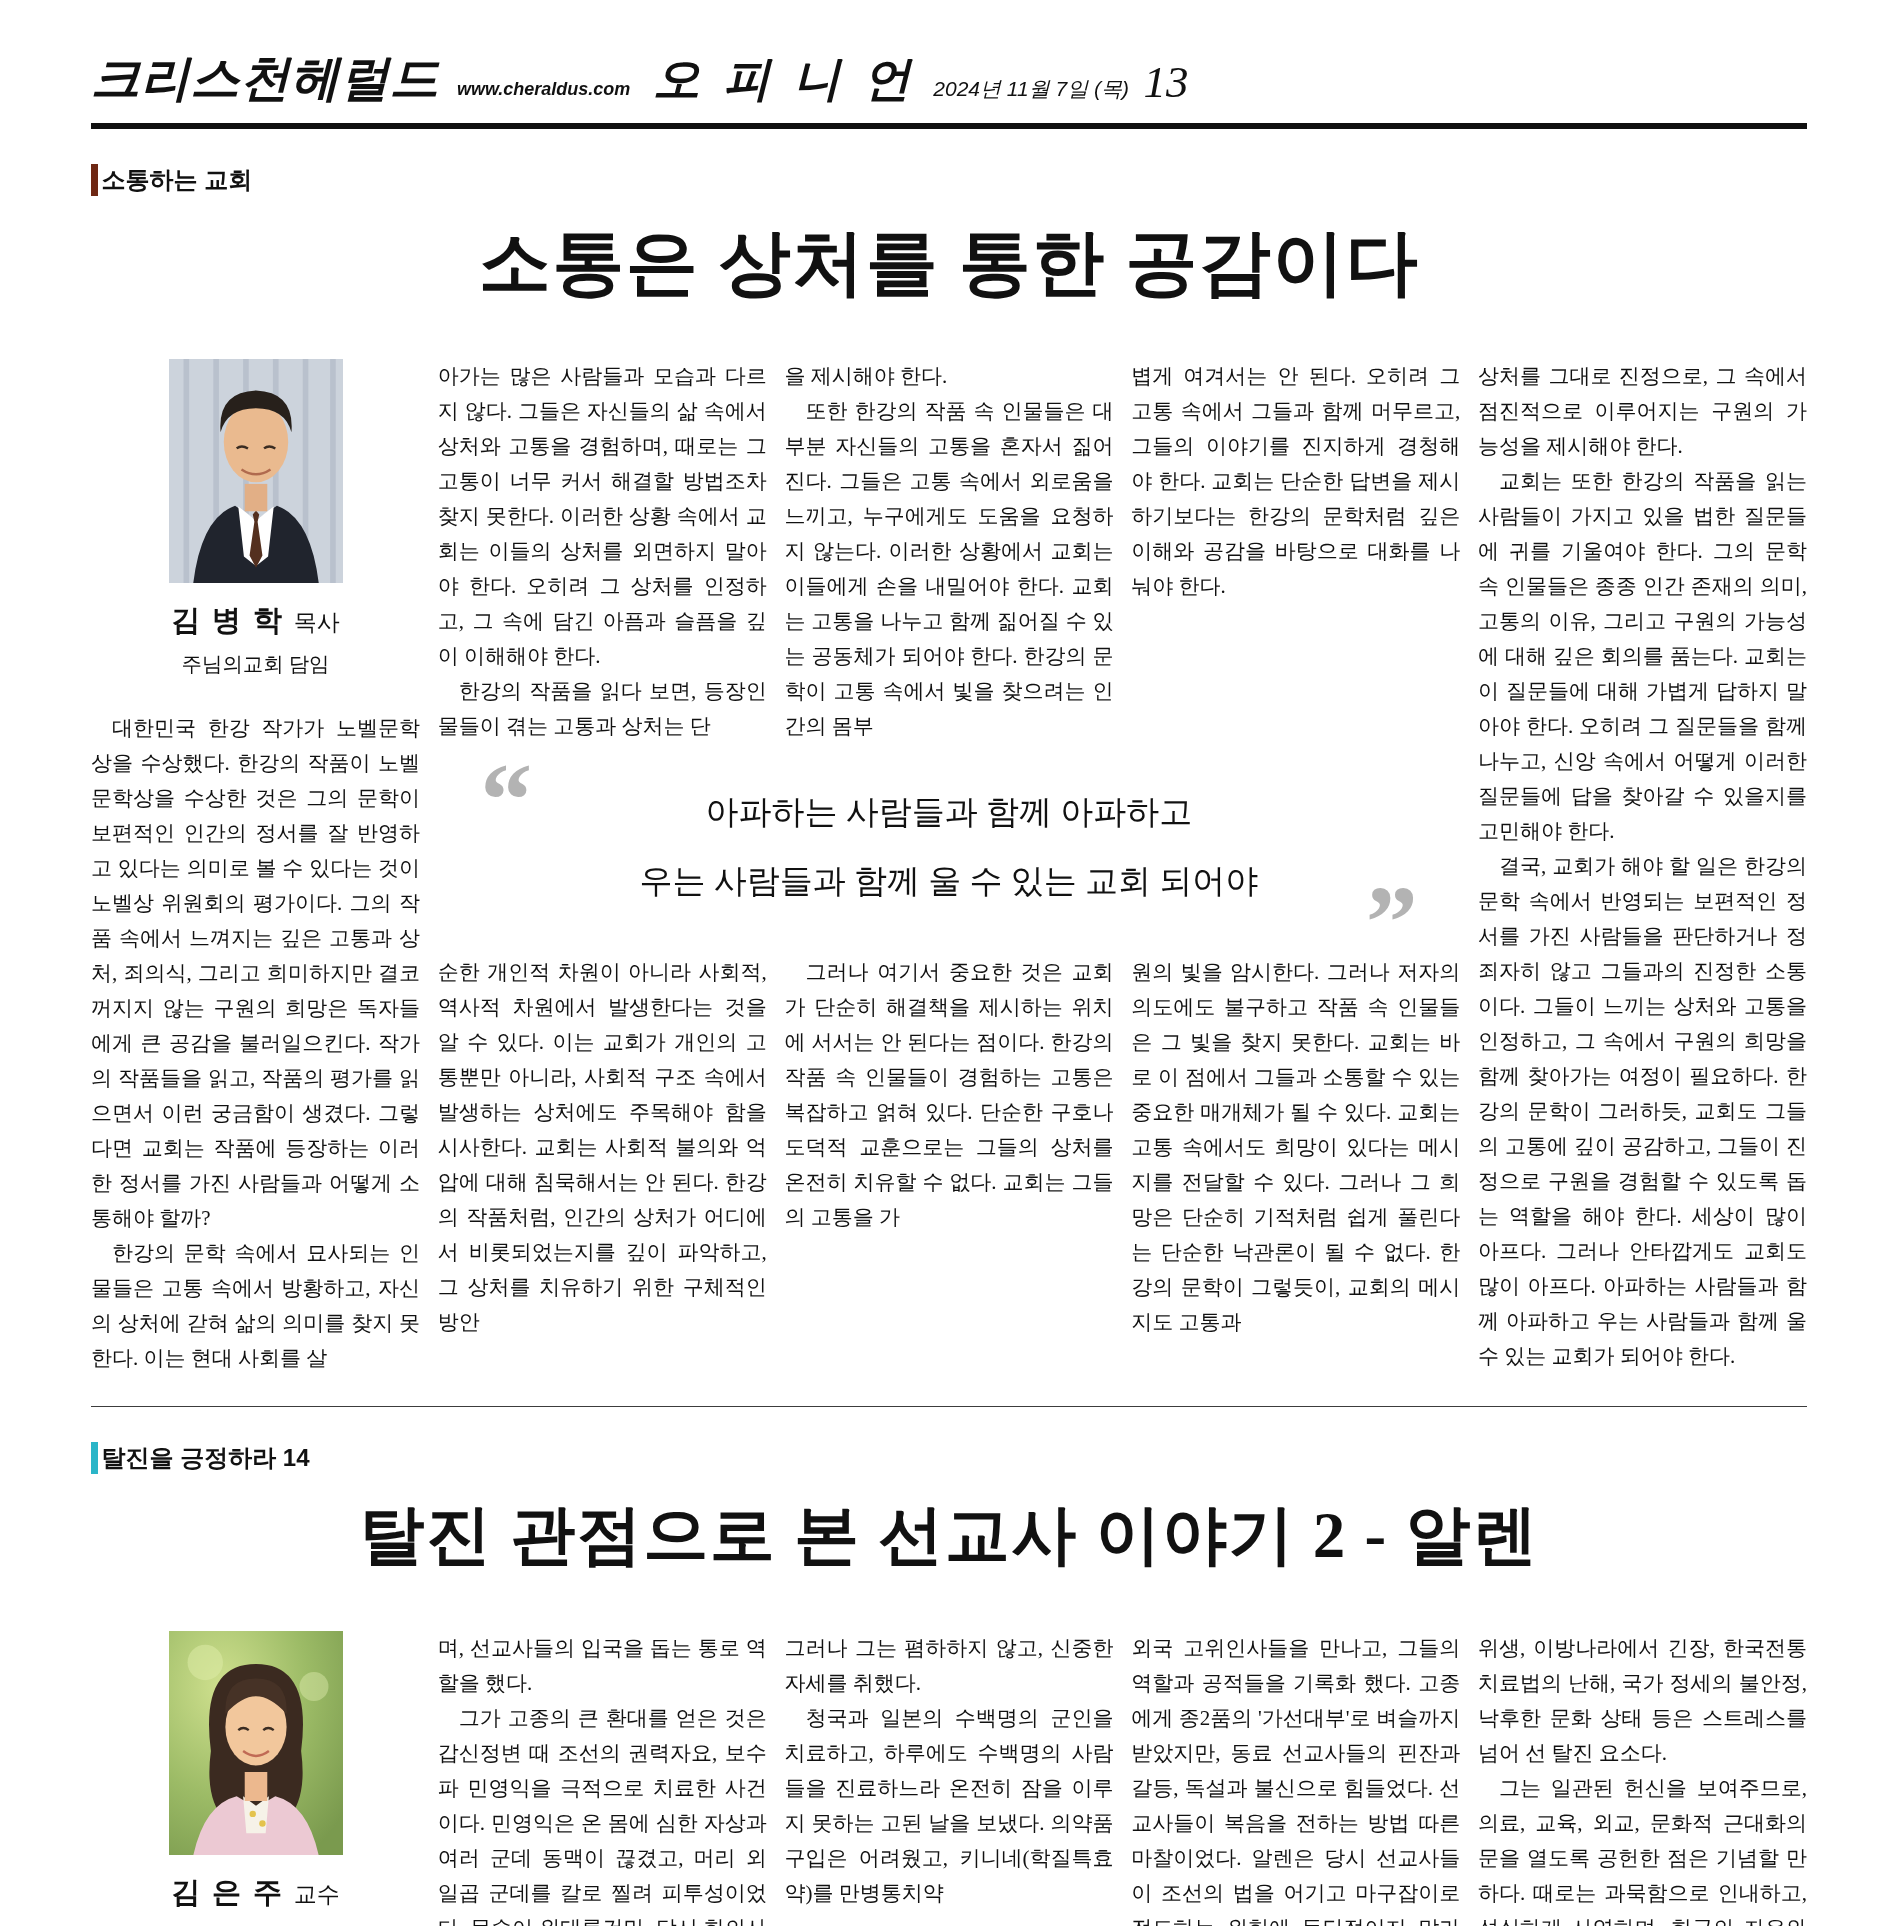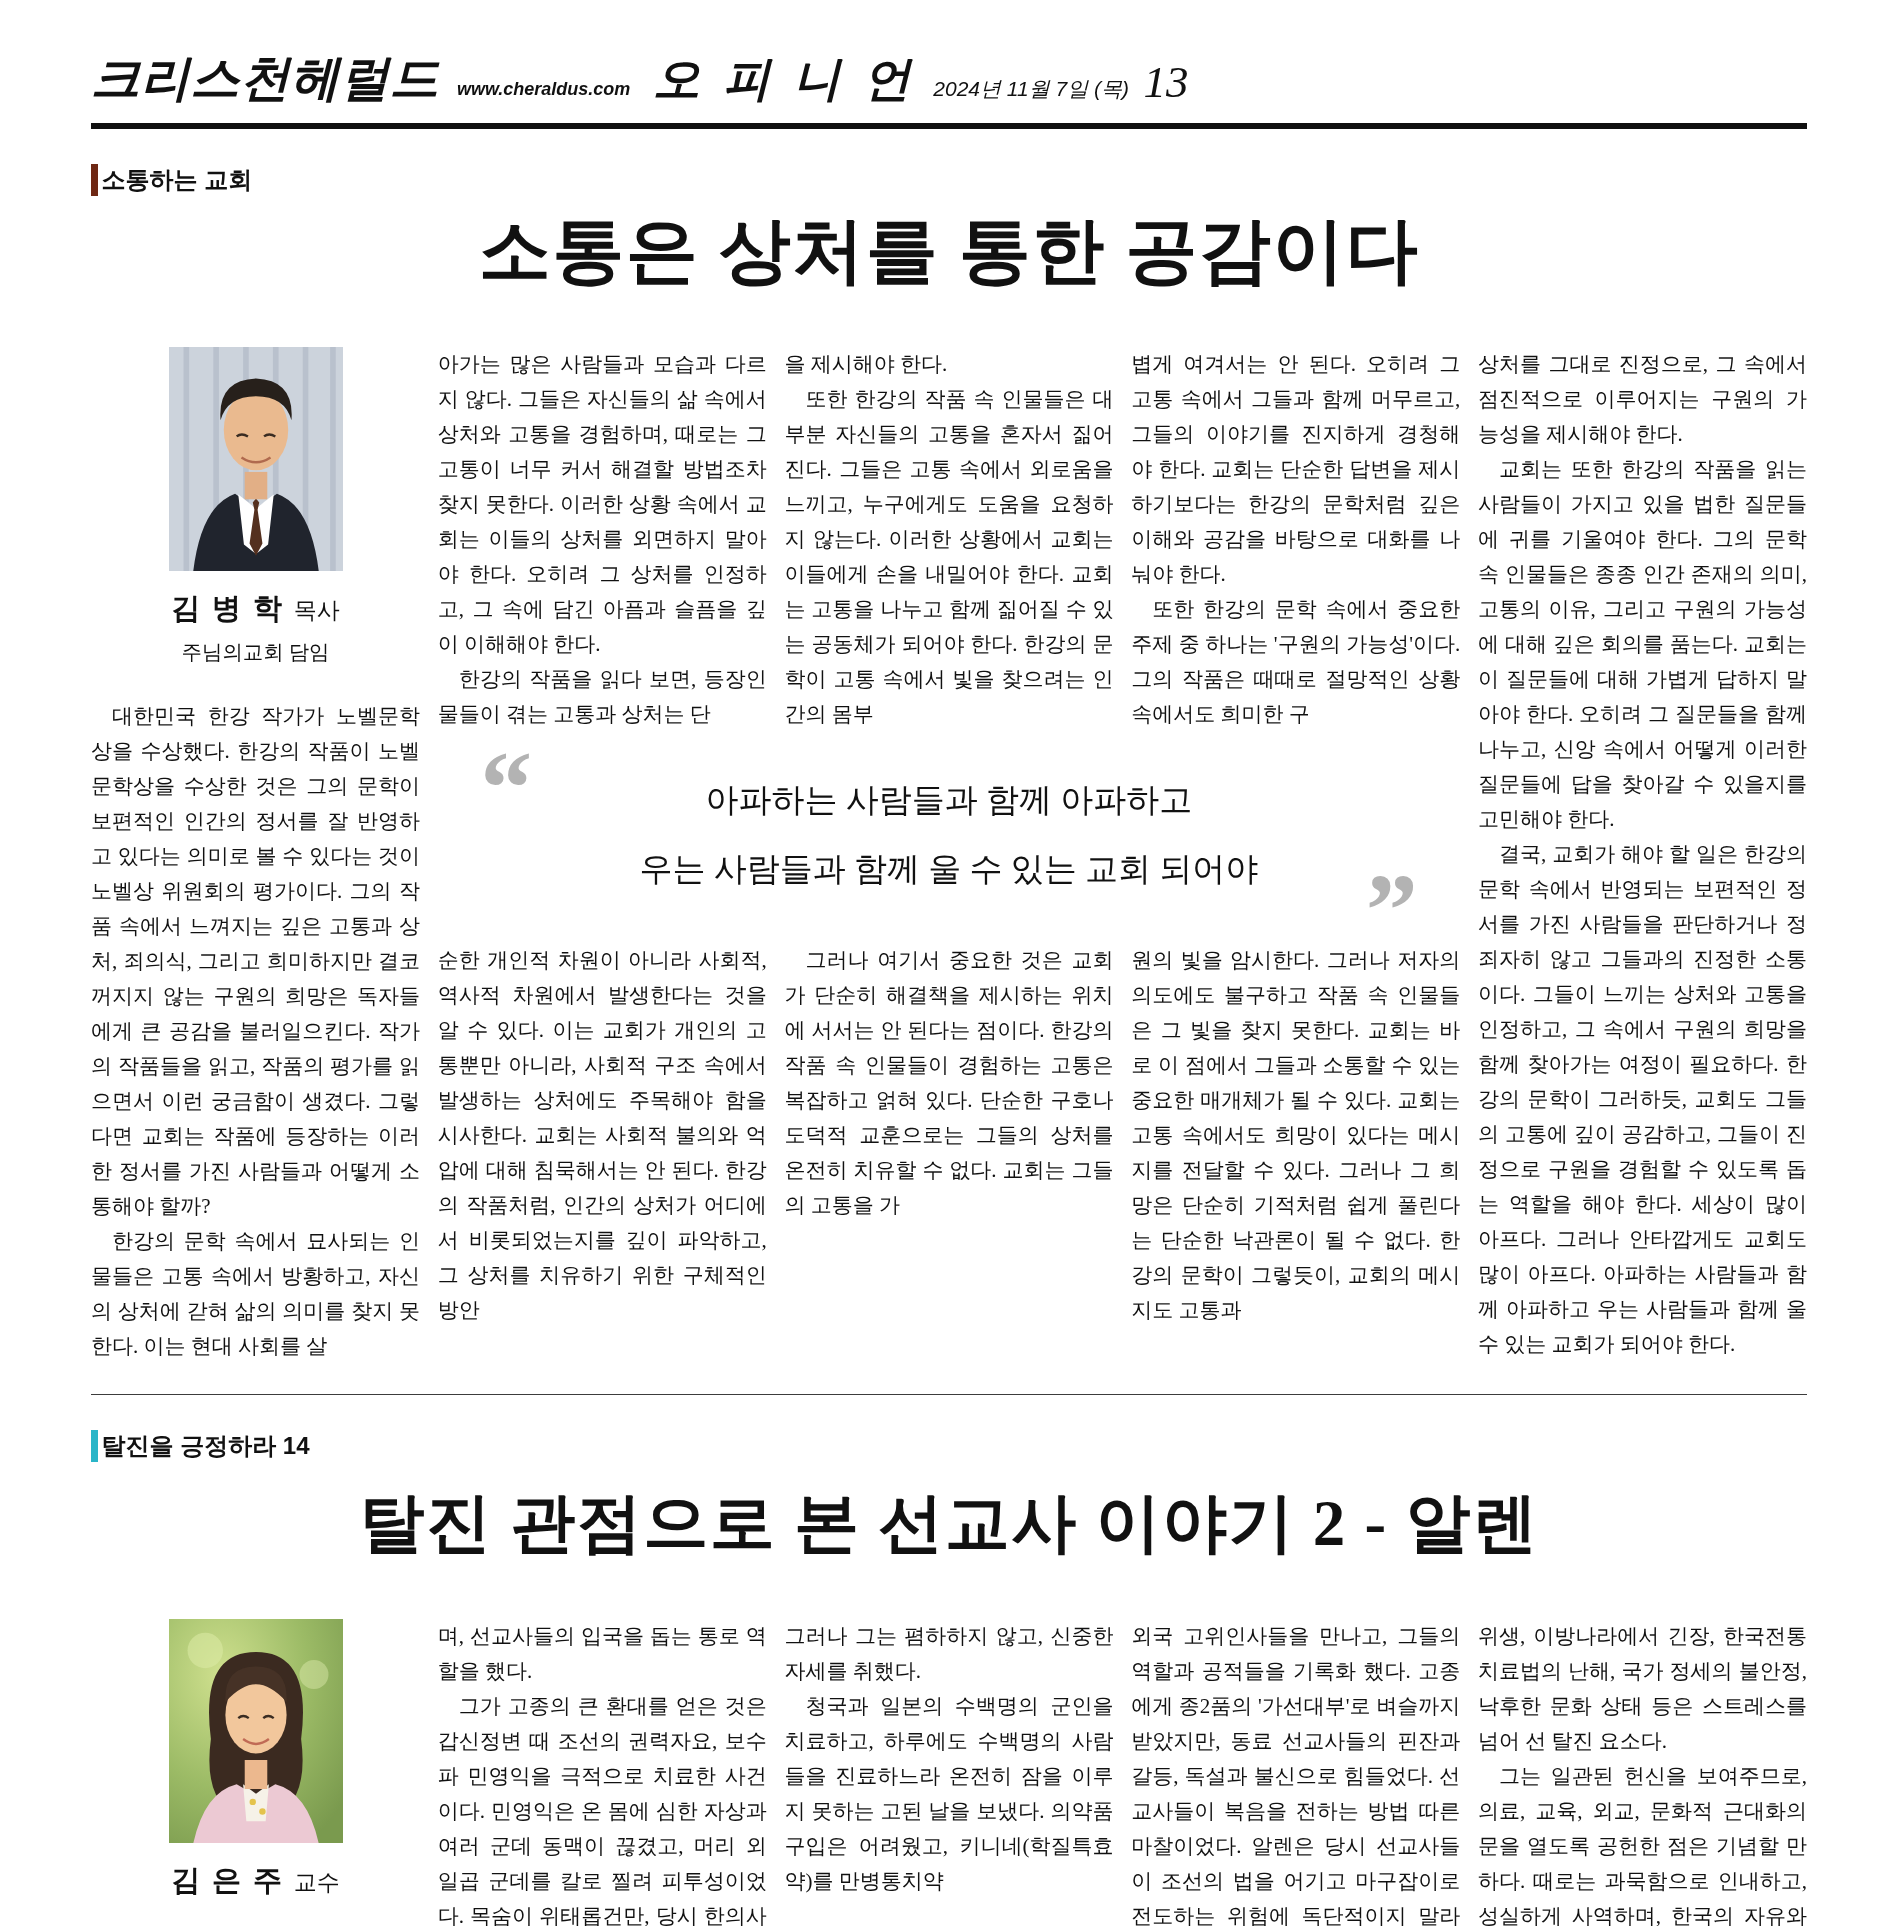--- a/index.html
+++ b/index.html
@@ -21,21 +21,21 @@
   .page-num{font-size:45px; line-height:.85;}
   .header-rule{height:5.8px; background:#101010; margin-top:20px;}
 
   
   .kicker{display:flex; align-items:center; gap:4px; margin-top:35px;}
   .kicker-bar{width:6.5px; height:32px;}
   .kicker-text{font-family:"Liberation Sans","DejaVu Sans",sans-serif; font-size:24px; font-weight:700;}
 
   
   .headline{ text-align:center; font-weight:700; line-height:1.15; letter-spacing:1.5px;}
-  .headline.h1{font-size:72px; margin:14px 0 54px;}
+  .headline.h1{font-size:72px; margin:26px 0 54px;}
   .headline.h2{font-size:65px; margin:24px 0 58px;}
 
   
   .grid5{display:grid; grid-template-columns:repeat(5,1fr); column-gap:17.7px;}
   .a1{grid-template-rows:auto auto 1fr;}
   .a1-col1{grid-area:1/1/4/2;}
   .a1-c2t{grid-area:1/2/2/3;} .a1-c3t{grid-area:1/3/2/4;} .a1-c4t{grid-area:1/4/2/5;}
   .a1-quote{grid-area:2/2/3/5;}
   .a1-c2b{grid-area:3/2/4/3;} .a1-c3b{grid-area:3/3/4/4;} .a1-c4b{grid-area:3/4/4/5;}
   .a1-col5{grid-area:1/5/4/6;}
@@ -131,21 +131,20 @@
       <div class="a1-c2t coltext">
           <p class="para cont">아가는 많은 사람들과 모습과 다르지 않다. 그들은 자신들의 삶 속에서 상처와 고통을 경험하며, 때로는 그 고통이 너무 커서 해결할 방법조차 찾지 못한다. 이러한 상황 속에서 교회는 이들의 상처를 외면하지 말아야 한다. 오히려 그 상처를 인정하고, 그 속에 담긴 아픔과 슬픔을 깊이 이해해야 한다.</p>
           <p class="para">한강의 작품을 읽다 보면, 등장인물들이 겪는 고통과 상처는 단</p>
         </div>
       <div class="a1-c3t coltext">
           <p class="para cont">을 제시해야 한다.</p>
           <p class="para">또한 한강의 작품 속 인물들은 대부분 자신들의 고통을 혼자서 짊어진다. 그들은 고통 속에서 외로움을 느끼고, 누구에게도 도움을 요청하지 않는다. 이러한 상황에서 교회는 이들에게 손을 내밀어야 한다. 교회는 고통을 나누고 함께 짊어질 수 있는 공동체가 되어야 한다. 한강의 문학이 고통 속에서 빛을 찾으려는 인간의 몸부</p>
         </div>
       <div class="a1-c4t coltext">
           <p class="para cont">볍게 여겨서는 안 된다. 오히려 그 고통 속에서 그들과 함께 머무르고, 그들의 이야기를 진지하게 경청해야 한다. 교회는 단순한 답변을 제시하기보다는 한강의 문학처럼 깊은 이해와 공감을 바탕으로 대화를 나눠야 한다.</p>
-          <p class="para">또한 한강의 문학 속에서 중요한 주제 중 하나는 '구원의 가능성'이다. 그의 작품은 때때로 절망적인 상황 속에서도 희미한 구</p>
         </div>
 
       <div class="a1-quote pullquote1">
         <span class="pq-mark pq-open">“</span>
         <div>아파하는 사람들과 함께 아파하고</div>
         <div>우는 사람들과 함께 울 수 있는 교회 되어야</div>
         <span class="pq-mark pq-close">”</span>
       </div>
 
       <div class="a1-c2b coltext">

